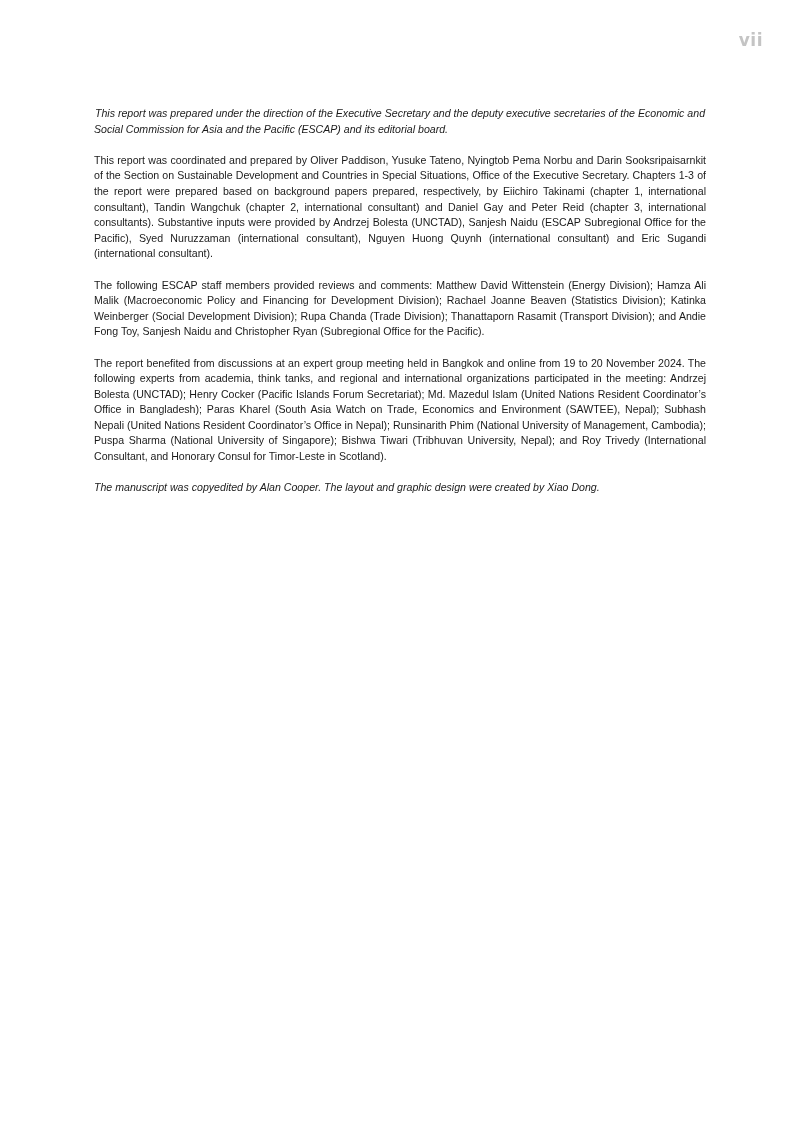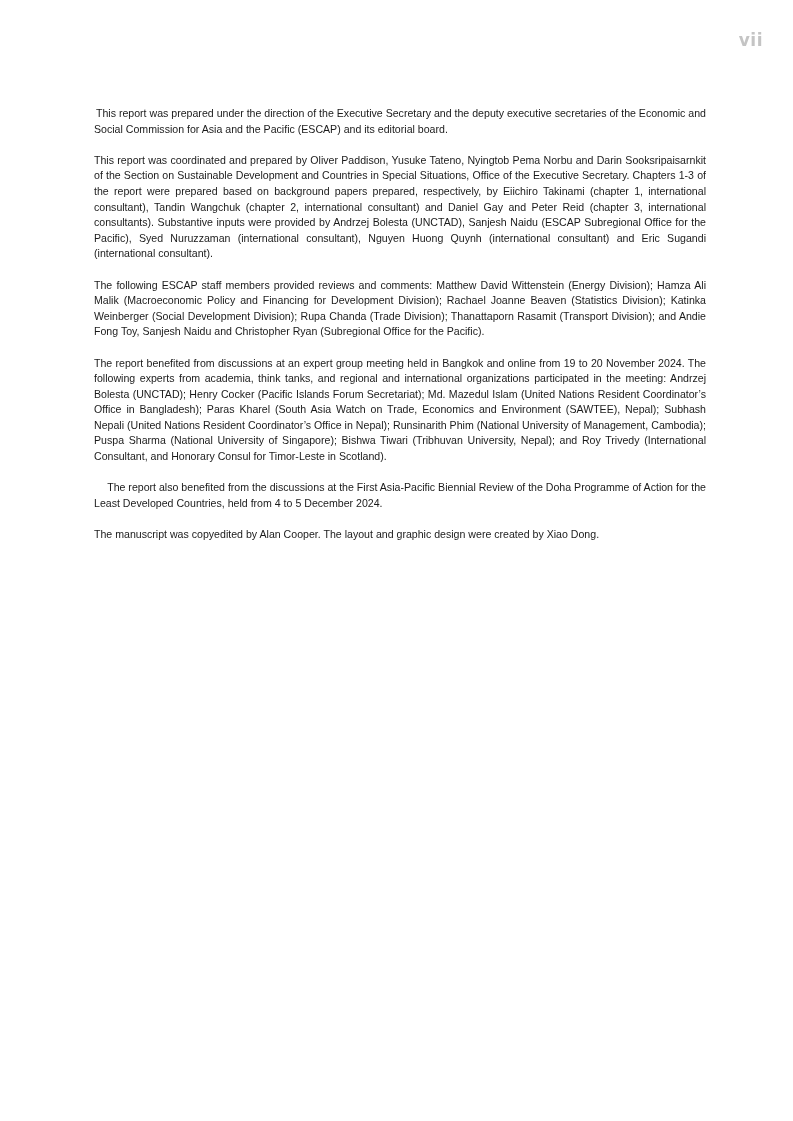--- a/index.html
+++ b/index.html
@@ -42,28 +42,28 @@
     }
     .para {
       font-size: 10.6px;
       line-height: 15.6px;
       margin: 0 0 15.6px 0;
       text-align: justify;
       text-align-last: left;
       color: #1a1a1a;
     }
     .para.left {
-      text-align: right;
+      text-align: center;
+      font-style: italic;
     }
   </style>
 </head>
 <body>
 
 <div class="page-number">vii</div>
 
 <div class="content">
   <p class="para left">This report was prepared under the direction of the Executive Secretary and the deputy executive secretaries of the Economic and Social Commission for Asia and the Pacific (ESCAP) and its editorial board.</p>
   <p class="para">This report was coordinated and prepared by Oliver Paddison, Yusuke Tateno, Nyingtob Pema Norbu and Darin Sooksripaisarnkit of the Section on Sustainable Development and Countries in Special Situations, Office of the Executive Secretary. Chapters 1-3 of the report were prepared based on background papers prepared, respectively, by Eiichiro Takinami (chapter 1, international consultant), Tandin Wangchuk (chapter 2, international consultant) and Daniel Gay and Peter Reid (chapter 3, international consultants). Substantive inputs were provided by Andrzej Bolesta (UNCTAD), Sanjesh Naidu (ESCAP Subregional Office for the Pacific), Syed Nuruzzaman (international consultant), Nguyen Huong Quynh (international consultant) and Eric Sugandi (international consultant).</p>
   <p class="para">The following ESCAP staff members provided reviews and comments: Matthew David Wittenstein (Energy Division); Hamza Ali Malik (Macroeconomic Policy and Financing for Development Division); Rachael Joanne Beaven (Statistics Division); Katinka Weinberger (Social Development Division); Rupa Chanda (Trade Division); Thanattaporn Rasamit (Transport Division); and Andie Fong Toy, Sanjesh Naidu and Christopher Ryan (Subregional Office for the Pacific).</p>
   <p class="para">The report benefited from discussions at an expert group meeting held in Bangkok and online from 19 to 20 November 2024. The following experts from academia, think tanks, and regional and international organizations participated in the meeting: Andrzej Bolesta (UNCTAD); Henry Cocker (Pacific Islands Forum Secretariat); Md. Mazedul Islam (United Nations Resident Coordinator’s Office in Bangladesh); Paras Kharel (South Asia Watch on Trade, Economics and Environment (SAWTEE), Nepal); Subhash Nepali (United Nations Resident Coordinator’s Office in Nepal); Runsinarith Phim (National University of Management, Cambodia); Puspa Sharma (National University of Singapore); Bishwa Tiwari (Tribhuvan University, Nepal); and Roy Trivedy (International Consultant, and Honorary Consul for Timor-Leste in Scotland).</p>
-  <p class="para left">The report also benefited from the discussions at the First Asia-Pacific Biennial Review of the Doha Programme of Action for the Least Developed Countries, held from 4 to 5 December 2024.</p>
   <p class="para left">The manuscript was copyedited by Alan Cooper. The layout and graphic design were created by Xiao Dong.</p>
 </div>
 
 </body></html>

